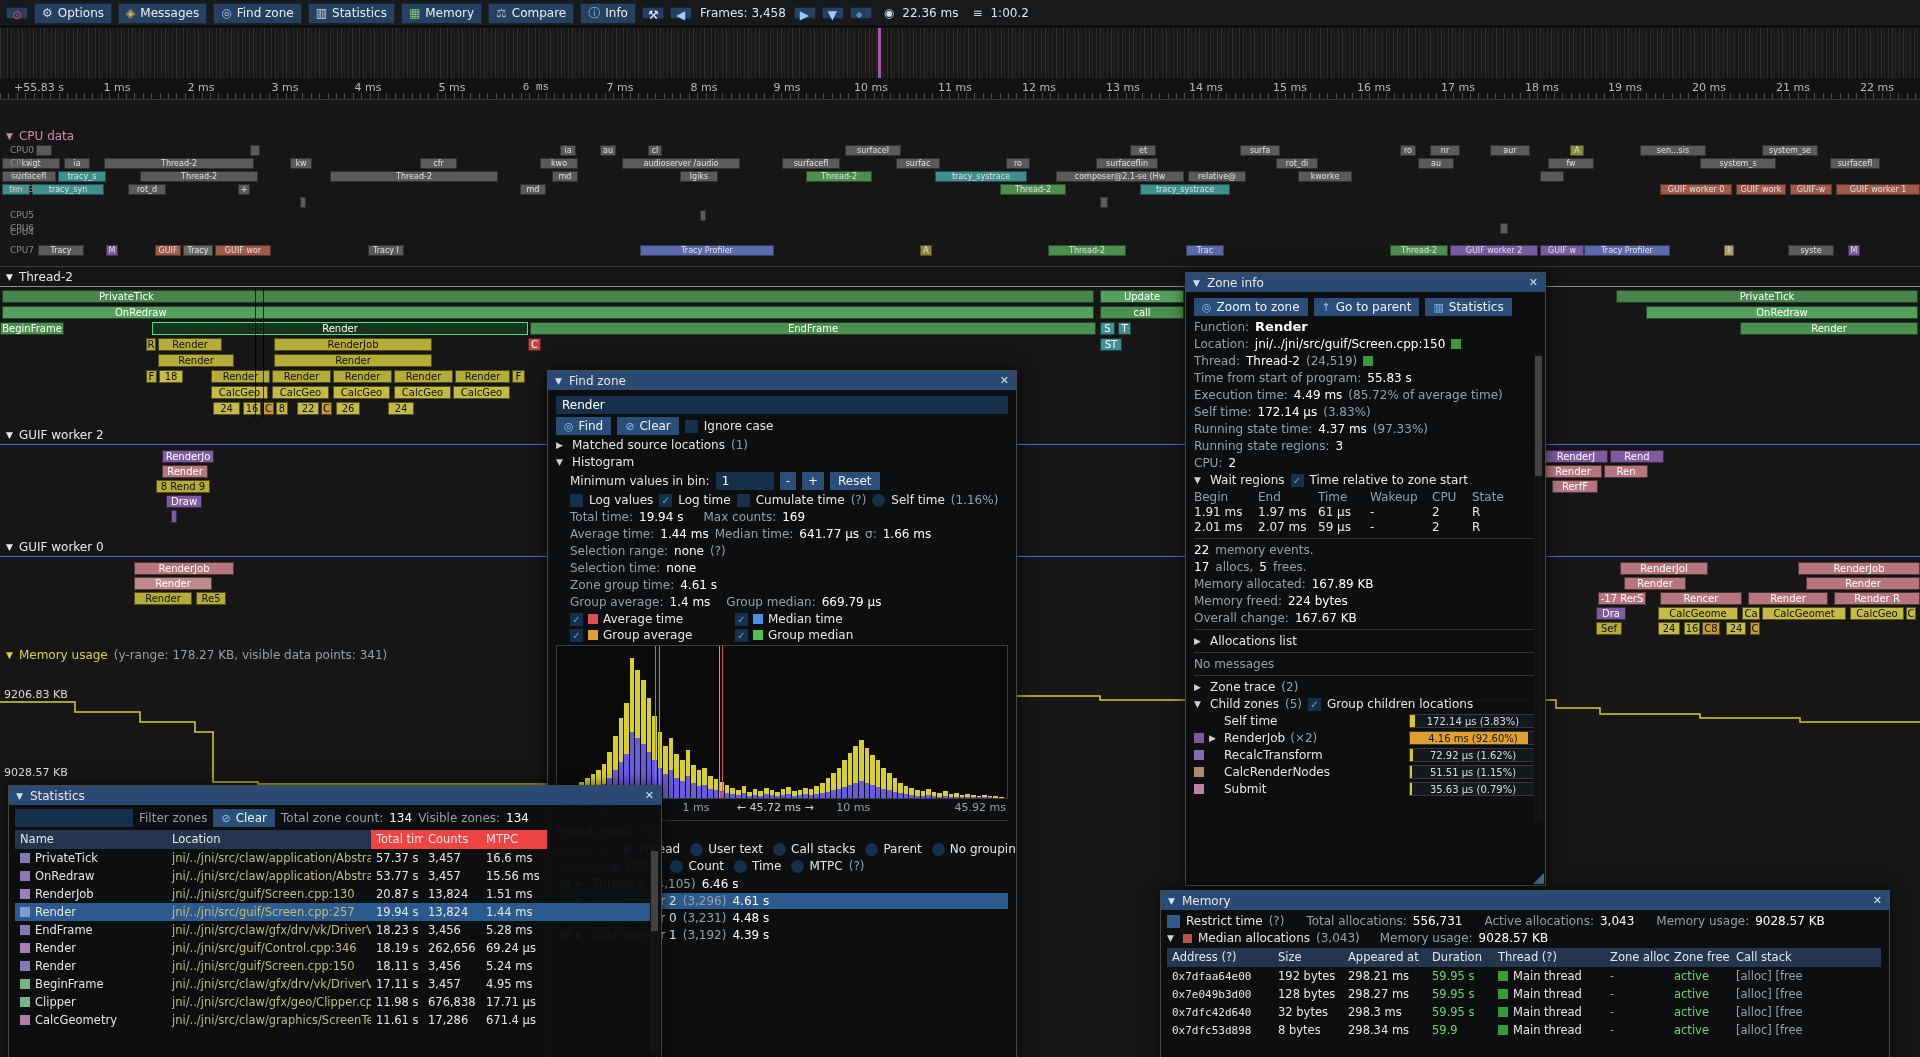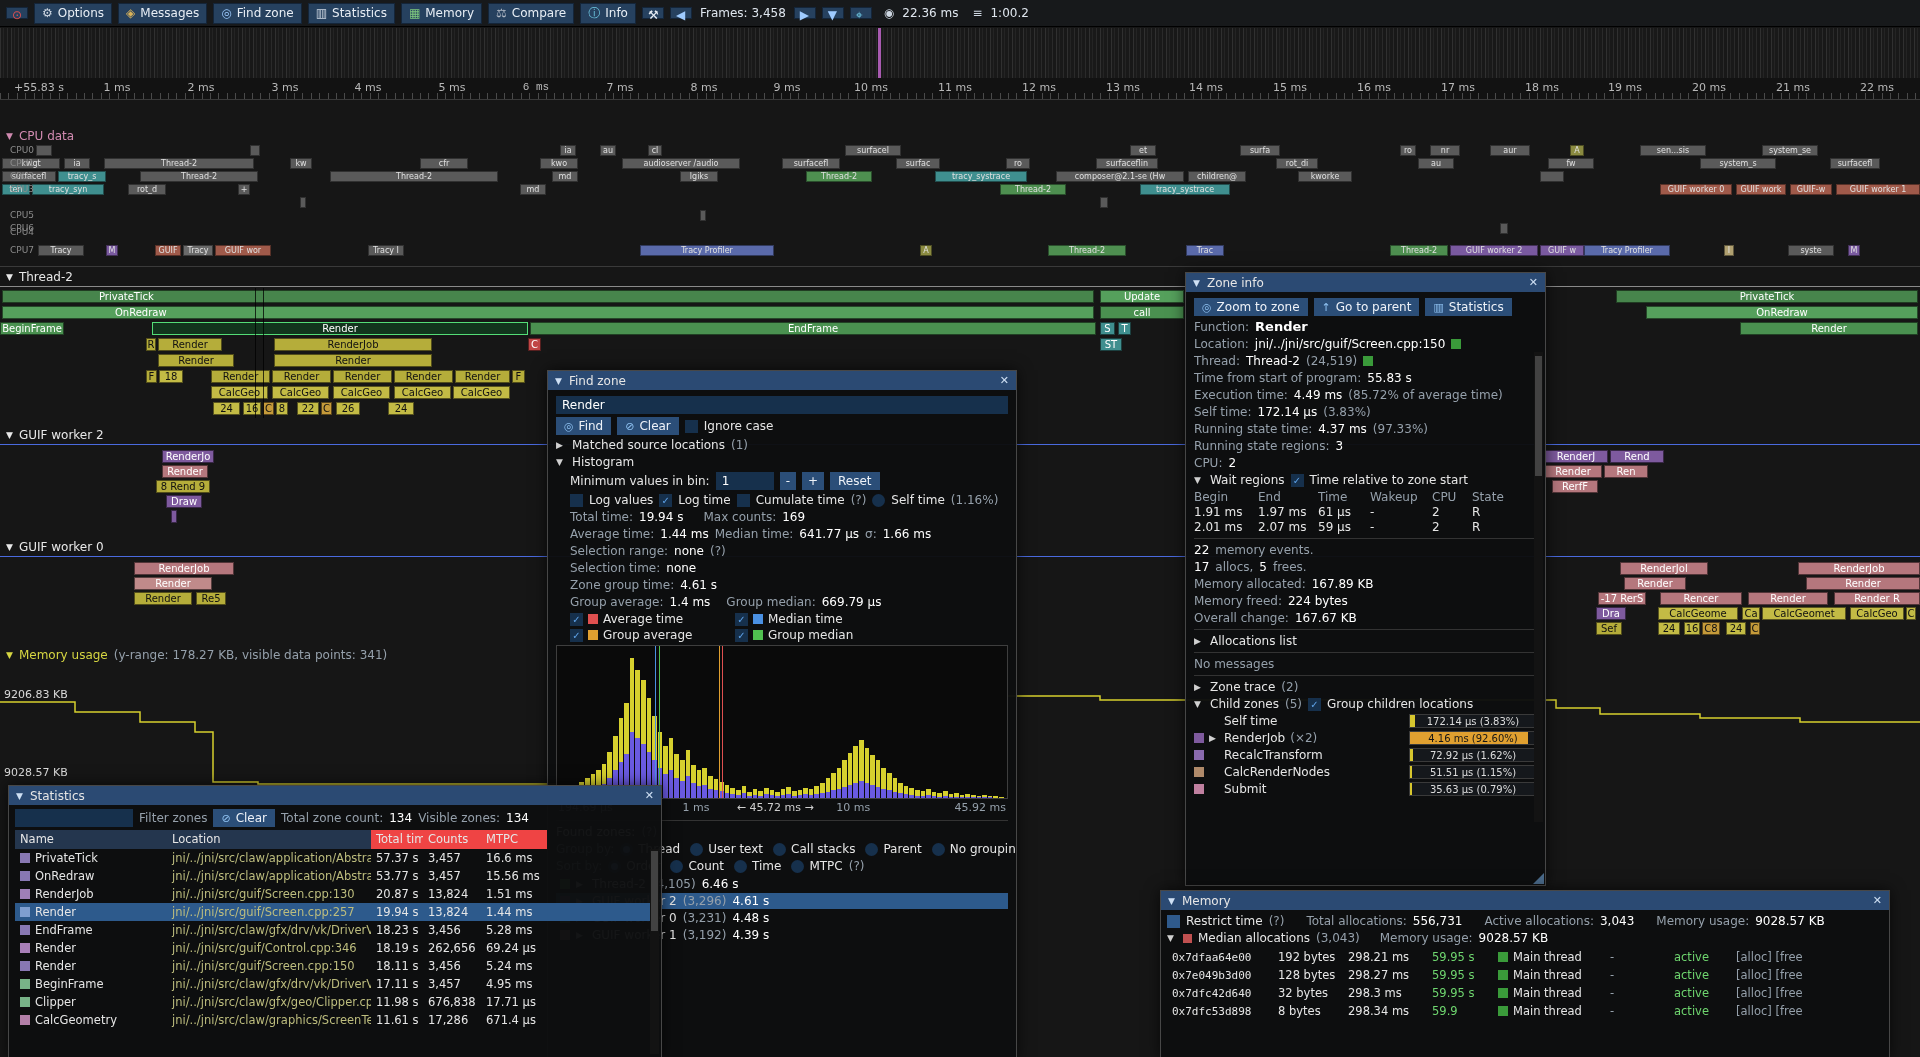--- a/index.html
+++ b/index.html
@@ -268,21 +268,21 @@
         <div class="cseg" style="left: 1762px; top: 17px; width: 56px; background: rgb(90, 90, 90);">system_se</div>
 
         <div class="cseg" style="left: 2px; top: 30px; width: 58px; background: rgb(90, 90, 90);">kwgt</div>
 
         <div class="cseg" style="left: 64px; top: 30px; width: 26px; background: rgb(90, 90, 90);">ia</div>
 
         <div class="cseg" style="left: 104px; top: 30px; width: 150px; background: rgb(90, 90, 90);">Thread-2</div>
 
         <div class="cseg" style="left: 290px; top: 30px; width: 22px; background: rgb(90, 90, 90);">kw</div>
 
-        <div class="cseg" style="left: 420px; top: 30px; width: 48px; background: rgb(90, 90, 90);">cfr</div>
+        <div class="cseg" style="left: 420px; top: 30px; width: 37px; background: rgb(90, 90, 90);">cfr</div>
 
         <div class="cseg" style="left: 540px; top: 30px; width: 38px; background: rgb(90, 90, 90);">kwo</div>
 
         <div class="cseg" style="left: 622px; top: 30px; width: 118px; background: rgb(90, 90, 90);">audioserver /audio</div>
 
         <div class="cseg" style="left: 782px; top: 30px; width: 58px; background: rgb(90, 90, 90);">surfacefl</div>
 
         <div class="cseg" style="left: 896px; top: 30px; width: 44px; background: rgb(90, 90, 90);">surfac</div>
 
         <div class="cseg" style="left: 1006px; top: 30px; width: 24px; background: rgb(90, 90, 90);">ro</div>
@@ -310,21 +310,21 @@
         <div class="cseg" style="left: 552px; top: 43px; width: 26px; background: rgb(90, 90, 90);">md</div>
 
         <div class="cseg" style="left: 680px; top: 43px; width: 38px; background: rgb(90, 90, 90);">lgiks</div>
 
         <div class="cseg" style="left: 806px; top: 43px; width: 66px; background: rgb(78, 143, 80);">Thread-2</div>
 
         <div class="cseg" style="left: 935px; top: 43px; width: 92px; background: rgb(63, 143, 143);">tracy_systrace</div>
 
         <div class="cseg" style="left: 1056px; top: 43px; width: 128px; background: rgb(90, 90, 90);">composer@2.1-se (Hw</div>
 
-        <div class="cseg" style="left: 1188px; top: 43px; width: 58px; background: rgb(90, 90, 90);">children@</div>
+        <div class="cseg" style="left: 1188px; top: 43px; width: 58px; background: rgb(90, 90, 90);">relative@</div>
 
         <div class="cseg" style="left: 1298px; top: 43px; width: 54px; background: rgb(90, 90, 90);">kworke</div>
 
         <div class="cseg" style="left: 1540px; top: 43px; width: 24px; background: rgb(90, 90, 90);"></div>
 
         <div class="cseg" style="left: 2px; top: 56px; width: 28px; background: rgb(63, 143, 143);">ten</div>
 
         <div class="cseg" style="left: 32px; top: 56px; width: 72px; background: rgb(63, 143, 143);">tracy_syn</div>
 
         <div class="cseg" style="left: 128px; top: 56px; width: 38px; background: rgb(90, 90, 90);">rot_d</div>
@@ -1537,20 +1537,30 @@
           <span class="val">9028.57 KB</span>
       </div>
       <div class="row">
         <span class="arrow">▼</span>
         <span class="sq" style="background:#c05050;width:9px;height:9px"></span>
         <span>Median allocations</span>
         <span class="lab">(3,043)</span>
         <span class="lab" style="margin-left:14px">Memory usage:</span>
         <span class="val">9028.57 KB</span>
       </div>
+      <div class="thead">
+        <span class="th m-c1">Address (?)</span>
+        <span class="th m-c2">Size</span>
+        <span class="th m-c3">Appeared at</span>
+        <span class="th m-c4">Duration</span>
+        <span class="th m-c5">Thread (?)</span>
+        <span class="th m-c6">Zone alloc</span>
+        <span class="th m-c7">Zone free</span>
+        <span class="th m-c8">Call stack</span>
+      </div>
       <div>
 
           <div class="trow">
             <span class="td m-c1 mono">0x7dfaa64e00</span>
             <span class="td m-c2">192 bytes</span>
             <span class="td m-c3">298.21 ms</span>
             <span class="td m-c4 green">59.95 s</span>
             <span class="td m-c5 namecell">
               <span class="sq" style="background:#3a9a3a"></span>
               <span>Main thread</span>

